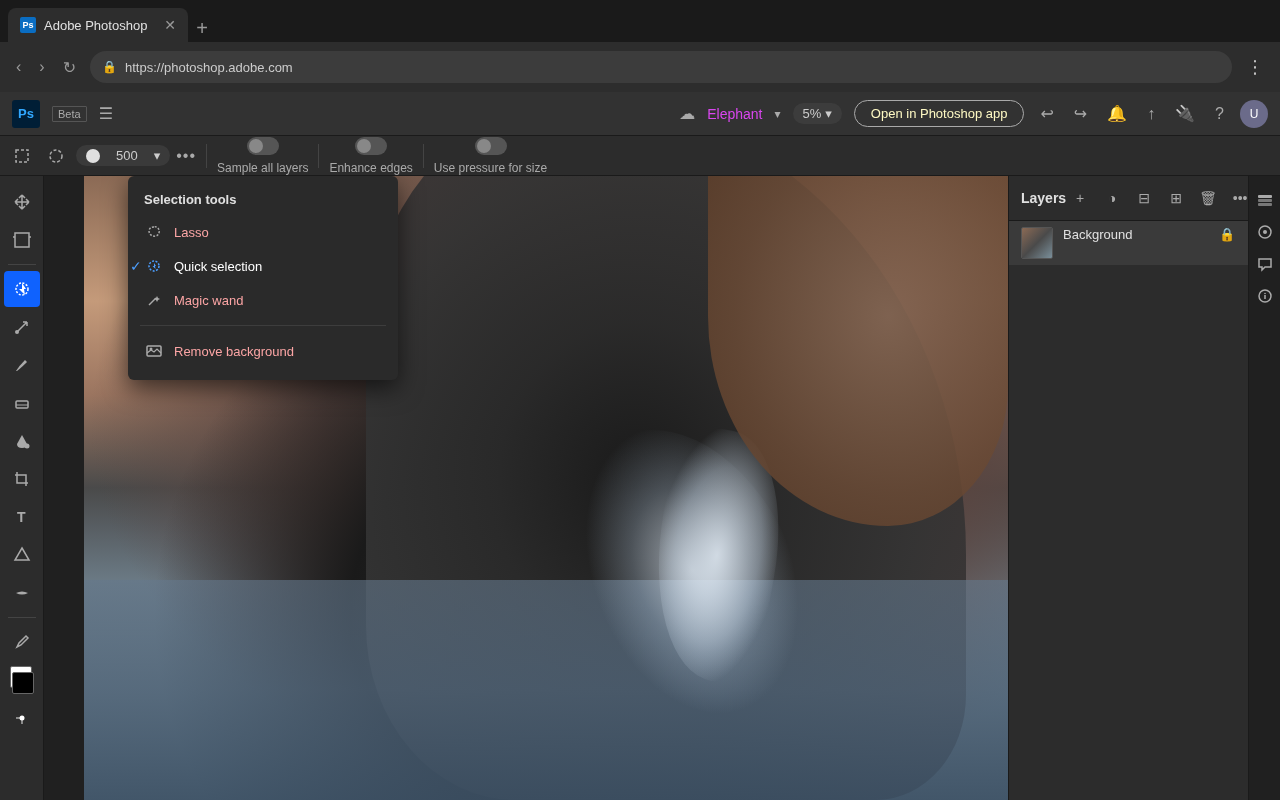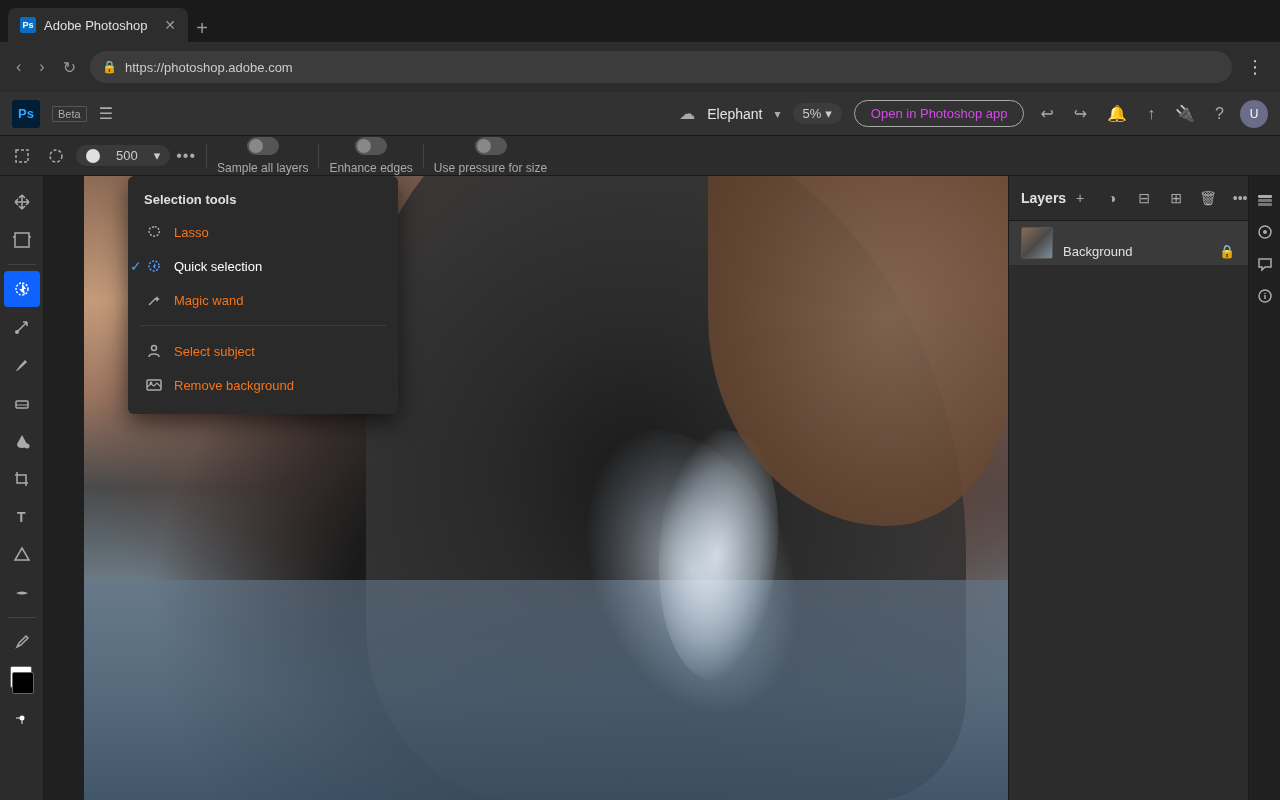--- a/index.html
+++ b/index.html
@@ -17,23 +17,23 @@
 
     
     .app { display: flex; flex-direction: column; height: calc(800px - 92px); }
 
     
     .app-header { background: #323232; height: 44px; display: flex; align-items: center; padding: 0 12px; gap: 12px; border-bottom: 1px solid #1a1a1a; }
     .ps-logo { width: 28px; height: 28px; background: #001e36; border-radius: 3px; display: flex; align-items: center; justify-content: center; color: #31a8ff; font-weight: bold; font-size: 13px; flex-shrink: 0; }
     .beta-badge { background: transparent; border: 1px solid #555; border-radius: 1px; padding: 1px 5px; font-size: 11px; color: #aaa; }
     .hamburger { color: #aaa; font-size: 16px; cursor: pointer; }
     .header-spacer { flex: 1; }
-    .file-name { color: #e5e5e5; font-size: 14px; cursor: pointer; }
+    .file-name { color: #d946ef; font-size: 14px; cursor: pointer; }
     .zoom-control { background: #3c3c3c; border-radius: 12px; padding: 3px 10px; font-size: 13px; color: #ccc; display: flex; align-items: center; gap: 4px; cursor: pointer; }
-    .open-ps-btn { background: transparent; border: 1px solid #aaa; border-radius: 16px; padding: 5px 16px; color: #d946ef; font-size: 13px; cursor: pointer; }
+    .open-ps-btn { background: transparent; border: 1px solid #aaa; border-radius: 16px; padding: 5px 16px; color: #fef9c3; font-size: 13px; cursor: pointer; }
     .header-icon-btn { color: #aaa; font-size: 16px; cursor: pointer; padding: 4px; }
     .avatar { width: 28px; height: 28px; border-radius: 50%; background: #6b6b8a; display: flex; align-items: center; justify-content: center; color: white; font-size: 12px; cursor: pointer; }
 
     
     .toolbar-row { background: #2c2c2c; height: 40px; display: flex; align-items: center; padding: 0 8px; gap: 6px; border-bottom: 1px solid #1a1a1a; }
     .tool-btn { background: transparent; border: none; color: #ccc; cursor: pointer; padding: 4px 6px; border-radius: 3px; display: flex; align-items: center; gap: 2px; font-size: 12px; }
     .size-control { background: #3a3a3a; border-radius: 12px; padding: 3px 10px; display: flex; align-items: center; gap: 16px; font-size: 13px; color: #ccc; cursor: pointer; }
     .brush-dot { width: 14px; height: 14px; border-radius: 50%; background: #e0e0e0; }
     .more-btn { color: #aaa; cursor: pointer; font-size: 16px; letter-spacing: 1px; }
     .toggle-group { display: flex; align-items: center; gap: 6px; font-size: 12px; color: #aaa; flex-direction: column; }
@@ -84,21 +84,21 @@
       font-weight: 600;
       color: #e0e0e0;
     }
 
     .menu-item {
       display: flex;
       align-items: center;
       padding: 7px 16px;
       cursor: pointer;
       font-size: 13px;
-      color: #f97316;
+      color: #fca5a5;
       gap: 10px;
       position: relative;
     }
     .menu-item.selected { color: #fff; }
     .menu-item .check { color: #4d9fff; font-size: 14px; position: absolute; left: 2px; }
 
     .menu-icon {
       width: 20px;
       height: 20px;
       display: flex;
@@ -118,21 +118,21 @@
       color: #e0e0e0;
     }
 
     
     .right-panel { width: 240px; background: #2c2c2c; border-left: 1px solid #1a1a1a; display: flex; flex-direction: column; flex-shrink: 0; }
     .panel-header { display: flex; align-items: center; justify-content: space-between; padding: 8px 12px; border-bottom: 1px solid #1a1a1a; }
     .panel-title { font-size: 14px; font-weight: 600; color: #e0e0e0; text-align: center; }
     .panel-icons { display: flex; gap: 4px; }
     .panel-icon-btn { width: 28px; height: 28px; display: flex; align-items: center; justify-content: center; border-radius: 4px; cursor: pointer; color: #aaa; font-size: 14px; }
 
-    .layer-item { display: flex; align-items: flex-end; padding: 6px 12px; cursor: pointer; gap: 10px; background: #3a3a3a; }
+    .layer-item { display: flex; align-items: flex-start; padding: 6px 12px; cursor: pointer; gap: 10px; background: #3a3a3a; }
     .layer-thumb { width: 32px; height: 32px; border-radius: 2px; background: #5a5a5a; flex-shrink: 0; overflow: hidden; border: 1px solid #555; }
     .layer-thumb-inner { width: 100%; height: 100%; background: linear-gradient(135deg, #8b6a55 0%, #4a4a4a 50%, #7a8f9a 100%); }
     .layer-name { font-size: 13px; color: #e0e0e0; flex: 1; }
     .layer-lock { color: #aaa; font-size: 13px; }
 
     .right-icons { display: flex; flex-direction: column; align-items: center; padding: 8px 0; border-left: 1px solid #1a1a1a; width: 32px; }
     .right-side-icon { width: 28px; height: 28px; display: flex; align-items: center; justify-content: center; color: #aaa; font-size: 14px; cursor: pointer; margin: 2px; border-radius: 4px; }
 
     .app-layout { display: flex; flex: 1; overflow: hidden; }
     .right-panel-container { display: flex; }
@@ -360,29 +360,20 @@
               </svg>
           </span>
           <span>Magic wand</span>
         </div>
 
 
 
         <div class="menu-divider"></div>
 
 
-        <div class="menu-item">
-          <span class="menu-icon">
-            <svg width="16" height="16" viewBox="0 0 16 16" fill="none">
-                <circle cx="8" cy="5" r="2.5" stroke="#aaa" stroke-width="1.5" fill="none"></circle>
-                <path d="M3 14 C3 10 13 10 13 14" stroke="#aaa" stroke-width="1.5" fill="none"></path>
-              </svg>
-          </span>
-          <span>Select subject</span>
-        </div>
 
         <div class="menu-item">
           <span class="menu-icon">
             <svg width="16" height="16" viewBox="0 0 16 16" fill="none">
                 <rect x="1" y="3" width="14" height="10" rx="1" stroke="#aaa" stroke-width="1.5" fill="none"></rect>
                 <path d="M1 10 L5 7 L8 9 L11 6 L15 10" stroke="#aaa" stroke-width="1.2" fill="none"></path>
                 <circle cx="5" cy="6" r="1.5" fill="#aaa"></circle>
               </svg>
           </span>
           <span>Remove background</span>

